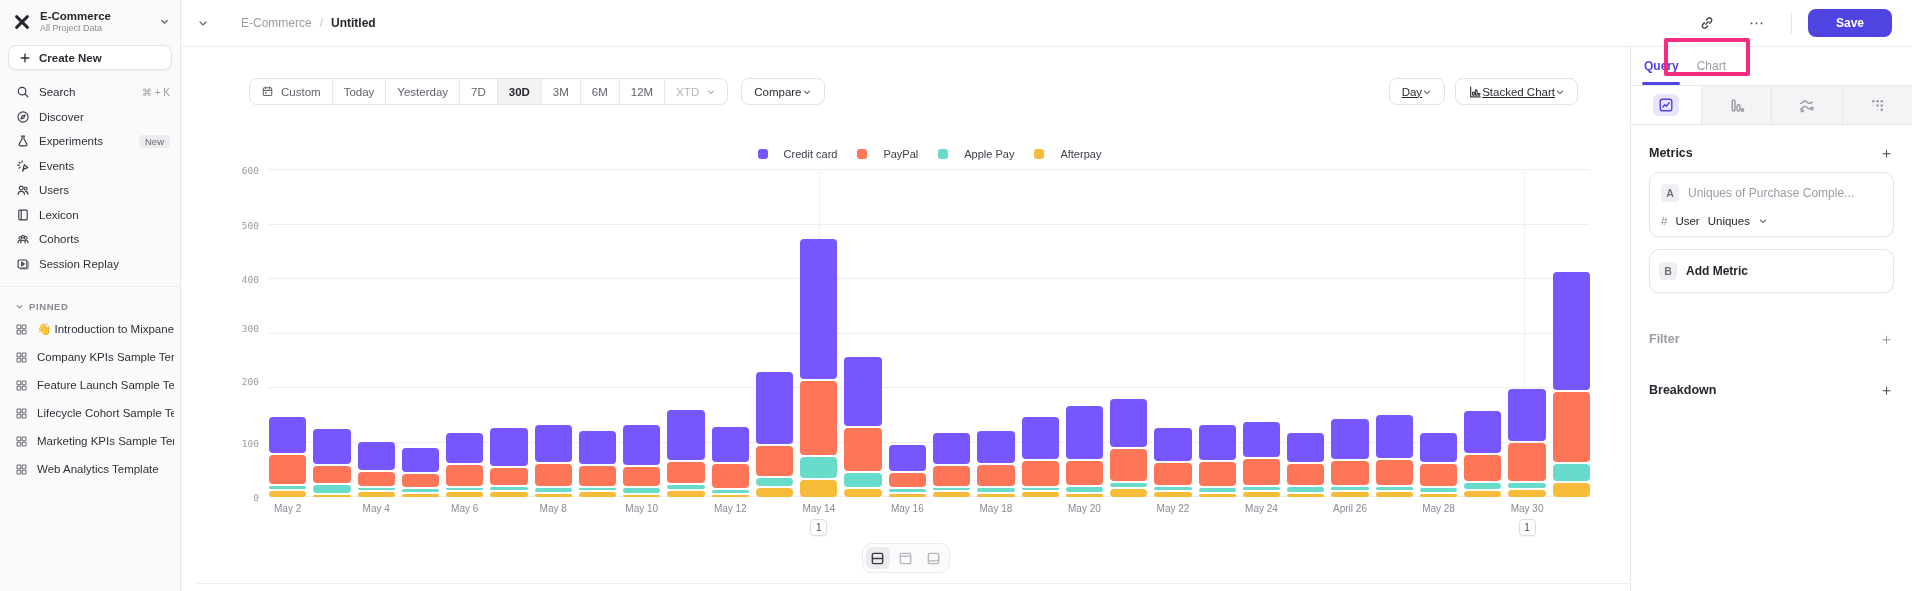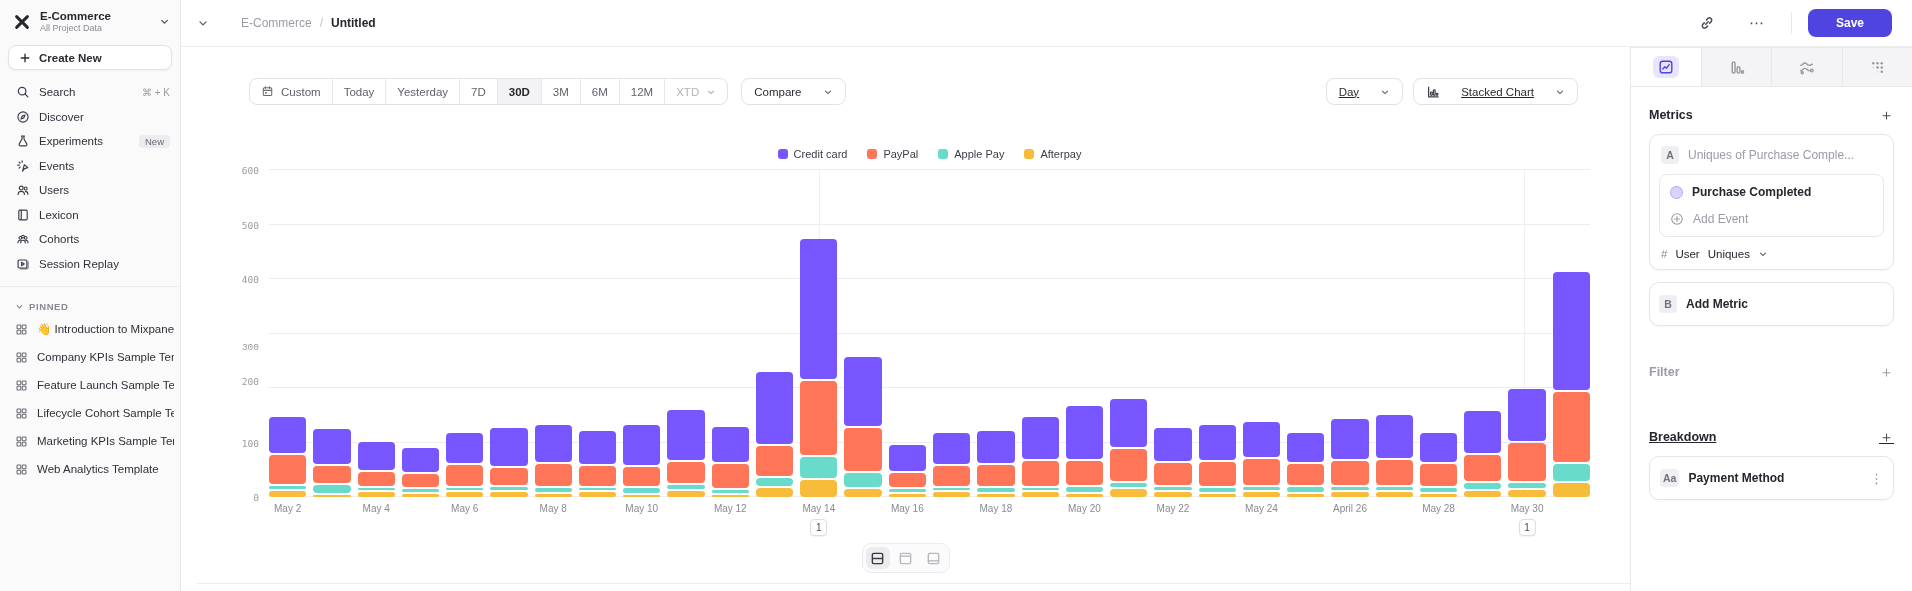--- a/index.html
+++ b/index.html
@@ -50,27 +50,27 @@
 
   
   .main { flex:1; min-width:0; position:relative; }
   .toolbar { display:flex; align-items:center; margin:31px 52px 0 68px; height:27px; }
   .seg { display:flex; align-items:stretch; height:27px; border:1px solid #e2e2e7; border-radius:8px; background:#fff; overflow:hidden; }
   .seg-item { display:flex; align-items:center; gap:7px; padding:0 11px; font-size:11.5px; color:#5f5f6a;
     border-left:1px solid #e9e9ed; cursor:pointer; white-space:nowrap; }
   .seg-item:first-child { border-left:none; }
   .seg-item.active { background:#f3f3f6; color:#26262e; font-weight:700; }
   .seg-item.muted { color:#b3b3bc; }
-  .pill-btn { display:flex; align-items:center; gap:21px; height:27px; border:1px solid #e2e2e7; border-radius:8px;
+  .pill-btn { display:flex; align-items:center; gap:0; height:27px; border:1px solid #e2e2e7; border-radius:8px;
     background:#fff; padding:0 12px; font-size:11.5px; color:#2b2b33; font-weight:500; cursor:pointer; white-space:nowrap; }
   .compare { margin-left:13px; }
   .tb-right { margin-left:auto; display:flex; gap:10px;text-decoration:underline; }
 
   .legend { display:flex; justify-content:center; gap:20px; margin:41px 40px 0 88px; height:15px; }
-  .leg-item { display:flex; align-items:center; gap:6px; font-size:11px; color:#3c3c47; cursor:pointer; }
+  .leg-item { display:flex; align-items:center; gap:16px; font-size:11px; color:#3c3c47; cursor:pointer; }
   .leg-swatch { width:10px; height:10px; border-radius:3px; }
 
   .chart-wrap { margin:9px 40px 0 88px; position:relative; }
   .plot { position:relative; height:327px; }
   .gridline { position:absolute; left:0; right:0; height:1px; background:#ededf0; }
   .ylab { position:absolute; left:-48px; width:38px; text-align:right; transform:translateY(-50%);
     font-family:"DejaVu Sans Mono", monospace; font-size:9.5px; color:#9a9aa2; }
   .vline { position:absolute; top:0; bottom:0; width:1px; background:#f0f0f3; }
   .cols { position:absolute; inset:0; display:flex; gap:7px; align-items:flex-end; z-index:1; }
   .col { flex:1; display:flex; flex-direction:column; justify-content:flex-end; height:100%; cursor:pointer; }
@@ -119,21 +119,21 @@
   .ev-dot { width:13px; height:13px; border-radius:50%; background:#d9d2fb; border:1.5px dotted #8a74f2; }
   .ev-name { font-size:12px; font-weight:600; color:#26262e; }
   .addev { margin-top:13px; color:#9b9ba5; }
   .addev .ev-name { color:#9b9ba5; font-weight:400; }
   .agg-row { display:flex; align-items:center; gap:8px; margin-top:11px; padding:0 2px; font-size:11.5px; cursor:pointer; }
   .hash { color:#8a8a95; }
   .agg-word { color:#26262e; font-weight:500; }
   .metric-b { margin-top:12px; padding:12px 9px; display:flex; align-items:center; gap:9px; cursor:pointer; }
   .mb-label { font-size:12px; font-weight:600; color:#26262e; }
   .filter-row { margin-top:38px; }
-  .break-row { margin-top:50px;text-decoration:underline; }
+  .break-row { margin-top:36px; }
   .break-card { margin-top:12px; padding:12px 10px; display:flex; align-items:center; gap:9px; cursor:pointer; }
   .dots-v { margin-left:auto; color:#8a8a95; font-size:13px; cursor:pointer; }
   svg { display:block; }
 </style>
 </head>
 <body>
 
 <div class="app">
 
   <aside class="sidebar">
@@ -441,21 +441,21 @@
 
         <div class="chart-wrap">
           <div class="plot" id="plot">
               <div class="gridline" style="bottom: 0px;"></div>
               <div class="ylab" style="bottom: 0px; transform: translateY(50%);">0</div>
               <div class="gridline" style="bottom: 54.5px;"></div>
               <div class="ylab" style="bottom: 54.5px; transform: translateY(50%);">100</div>
               <div class="gridline" style="bottom: 109px;"></div>
               <div class="ylab" style="bottom: 116px; transform: translateY(50%);">200</div>
               <div class="gridline" style="bottom: 163.5px;"></div>
-              <div class="ylab" style="bottom: 150px; transform: translateY(50%); font-family: Liberation Mono, monospace;">300</div>
+              <div class="ylab" style="bottom: 169px; transform: translateY(50%);">300</div>
               <div class="gridline" style="bottom: 218px;"></div>
               <div class="ylab" style="bottom: 218px; transform: translateY(50%);">400</div>
               <div class="gridline" style="bottom: 272.5px;"></div>
               <div class="ylab" style="bottom: 272.5px; transform: translateY(50%);">500</div>
               <div class="gridline" style="bottom: 327px;"></div>
               <div class="ylab" style="bottom: 327px; transform: translateY(50%);">600</div>
               <div class="vline" style="left: 41.6667%;"></div>
               <div class="vline" style="left: 95%;"></div>
               <div class="cols">
                 <div class="col">
@@ -729,20 +729,26 @@
                 <rect x="2.5" y="2.5" width="11" height="11" rx="1.5"></rect>
                   <path d="M2.5 10.5 H13.5"></path>
               </svg>
             </span>
           </div>
         </div>
         <div class="bottom-line"></div>
       </main>
 
       <aside class="qpanel">
+        <div class="qtabs">
+          <span class="qtab active">Query</span>
+          <span class="qtab">Chart</span>
+          <span class="qtab-underline"></span>
+          <span class="annot-box"></span>
+        </div>
         <div class="icostrip">
           <span class="icotab active">
             <span class="icowrap">
               <svg width="16" height="16" viewBox="0 0 16 16" fill="none" stroke="currentColor" stroke-width="1.4" stroke-linecap="round" stroke-linejoin="round">
                 <rect x="2.2" y="2.2" width="11.6" height="11.6" rx="2.4"></rect>
                 <path d="M4.8 10 L6.8 7.8 L8.4 9.2 L11.2 5.6"></path>
               </svg>
             </span>
           </span>
           <span class="icotab">
@@ -784,35 +790,20 @@
           <div class="sec-row">
             <span class="sec-title">Metrics</span>
             <span class="plus">＋</span>
           </div>
 
           <div class="card metric-card">
             <div class="m-row">
               <span class="mbadge">A</span>
               <span class="m-ph">Uniques of Purchase Comple...</span>
             </div>
-            <div class="event-card">
-              <div class="ev-row">
-                <span class="ev-dot"></span>
-                <span class="ev-name">Purchase Completed</span>
-              </div>
-              <div class="ev-row addev">
-                <span>
-                  <svg width="14" height="14" viewBox="0 0 16 16" fill="none" stroke="#9b9ba5" stroke-width="1.3" stroke-linecap="round">
-                    <circle cx="8" cy="8" r="6"></circle>
-                      <path d="M8 5.2v5.6 M5.2 8h5.6"></path>
-                  </svg>
-                </span>
-                <span class="ev-name">Add Event</span>
-              </div>
-            </div>
             <div class="agg-row">
               <span class="hash">#</span>
               <span class="agg-word">User</span>
               <span class="agg-word">Uniques</span>
               <svg width="10" height="10" viewBox="0 0 16 16" fill="none" stroke="#5f5f6a" stroke-width="1.8" stroke-linecap="round">
                   <path d="M4 6.5 L8 10.5 L12 6.5"></path>
                 </svg>
             </div>
           </div>
 
@@ -824,22 +815,17 @@
           <div class="sec-row filter-row">
             <span class="sec-title dim">Filter</span>
             <span class="plus dim">＋</span>
           </div>
 
           <div class="sec-row break-row">
             <span class="sec-title">Breakdown</span>
             <span class="plus">＋</span>
           </div>
 
-          <div class="card break-card">
-            <span class="mbadge">Aa</span>
-            <span class="mb-label">Payment Method</span>
-            <span class="dots-v">⋮</span>
-          </div>
         </div>
       </aside>
     </div>
   </div>
 </div>
 
 </body></html>

